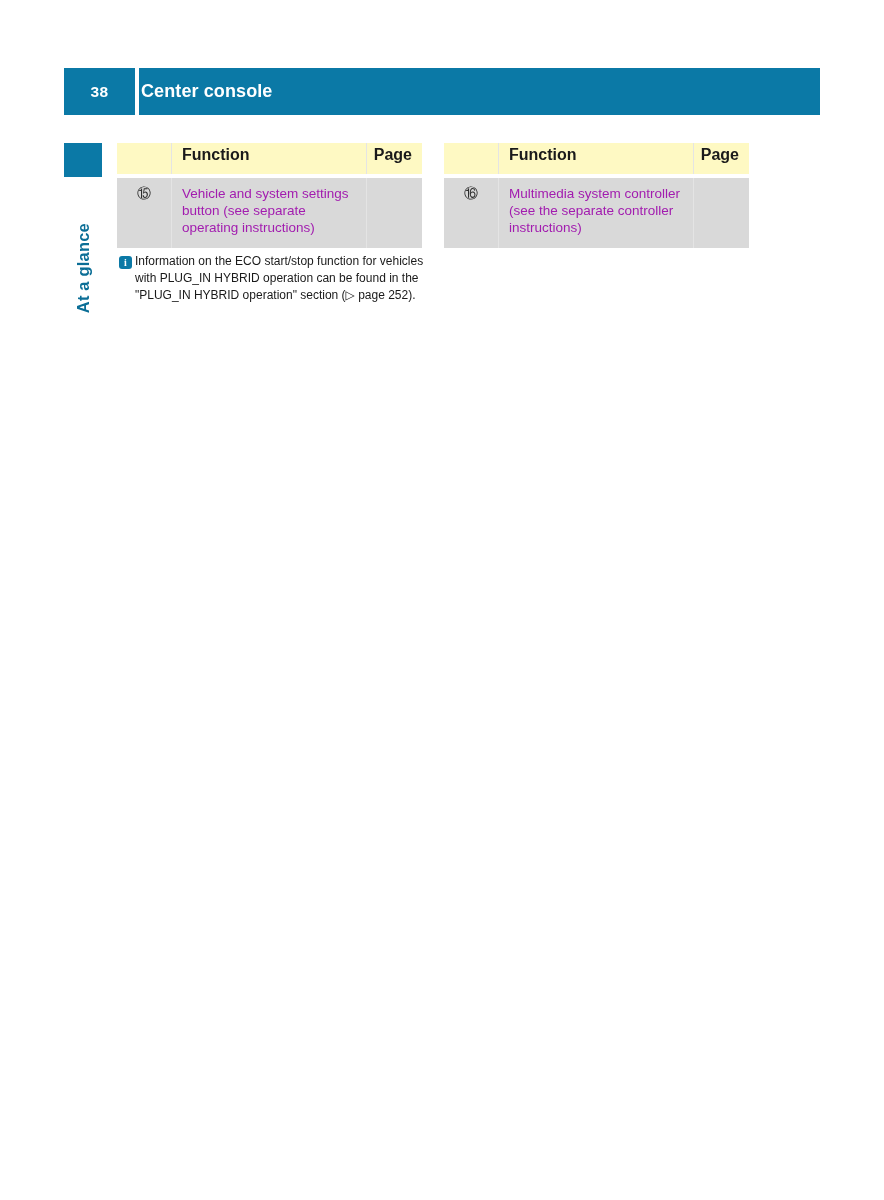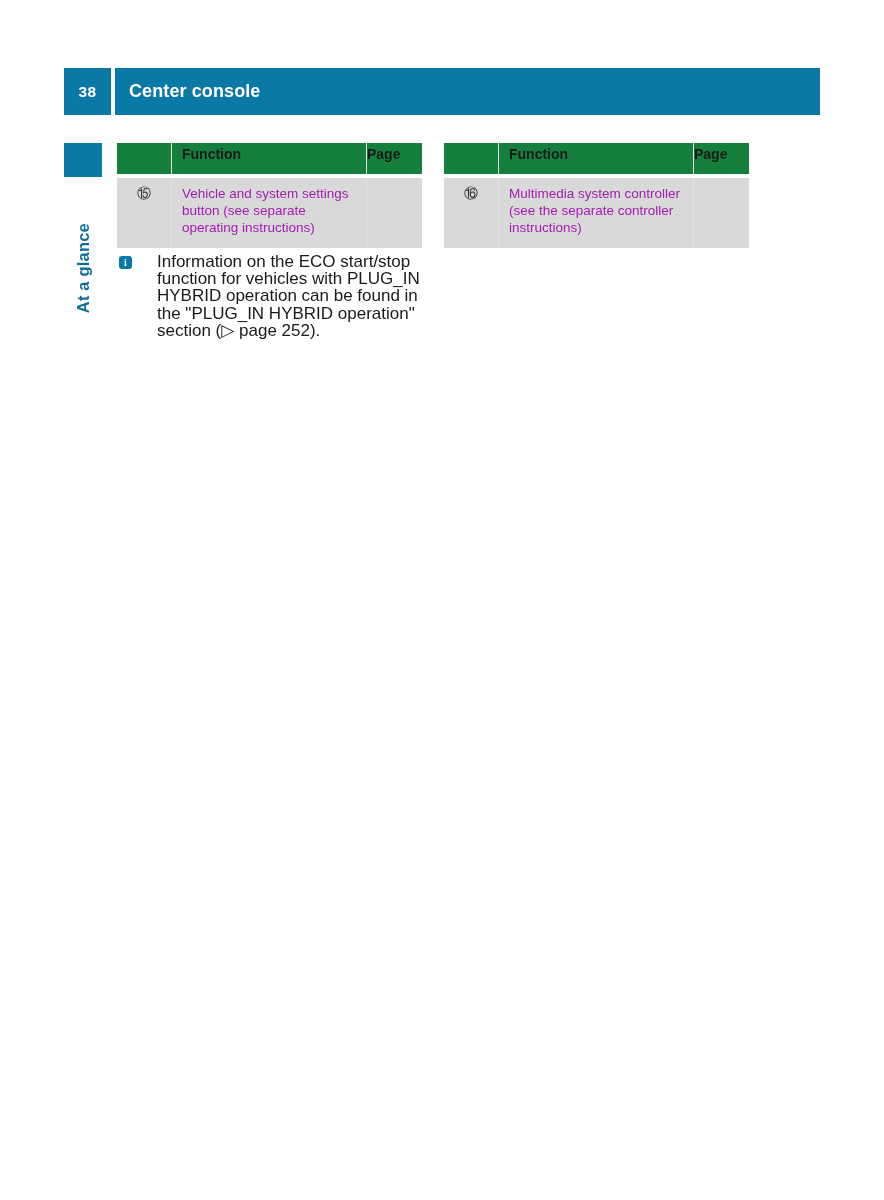--- a/index.html
+++ b/index.html
@@ -19,41 +19,41 @@
   .page-header {
     position: absolute;
     left: 64px;
     top: 68px;
     width: 756px;
     height: 47px;
     display: flex;
     align-items: stretch;
   }
   .page-number-box {
-    width: 47px;
+    width: 71px;
     background: #0b79a6;
     color: #ffffff;
     display: flex;
     align-items: center;
     justify-content: center;
     font-size: 15.5px;
     font-weight: bold;
     letter-spacing: 0.3px;
   }
   .header-gap {
     width: 4px;
     background: #ffffff;
   }
   .header-title-box {
     flex: 1;
     background: #0b79a6;
     color: #ffffff;
     display: flex;
     align-items: center;
-    padding-left: 14px;
+    padding-left: 2px;
     font-size: 18px;
     font-weight: bold;
     letter-spacing: 0.1px;
   }
 
   
   .chapter-tab {
     position: absolute;
     left: 64px;
     top: 143px;
@@ -102,30 +102,30 @@
   .legend-table col.c-fn   { width: 195px; }
   .legend-table col.c-pg   { width: 55px; }
 
   .legend-table th,
   .legend-table td {
     background: #dcdcdc;
     padding: 0;
     vertical-align: top;
   }
   .legend-table thead th {
-    background: #15803d;
+    background: #fef9c3;
     height: 24px;
-    font-size: 14px;
+    font-size: 16px;
     font-weight: bold;
     color: #1a1a1a;
     text-align: left;
     padding: 3px 0 4px 0;
   }
   .legend-table thead th.th-fn { padding-left: 10px; }
-  .legend-table thead th.th-pg { padding-right: 10px; }
+  .legend-table thead th.th-pg { text-align: right; padding-right: 10px; }
 
   .legend-table tbody tr.spacer-row td {
     background: #ffffff;
     height: 4px;
     padding: 0;
     font-size: 0;
     line-height: 0;
   }
 
   .legend-table tbody td {
@@ -171,22 +171,22 @@
     color: #ffffff;
     font-size: 10px;
     font-weight: bold;
     line-height: 13px;
     text-align: center;
     flex: 0 0 auto;
     margin-top: 3px;
     font-family: "Liberation Serif", serif;
   }
   .info-text {
-    margin-left: 25px;
-    font-size: 17px;
+    margin-left: 3px;
+    font-size: 12px;
     line-height: 17.2px;
     color: #1a1a1a;
   }
 </style>
 </head>
 <body>
 
 <div class="page-header">
   <div class="page-number-box">38</div>
   <div class="header-gap"></div>

